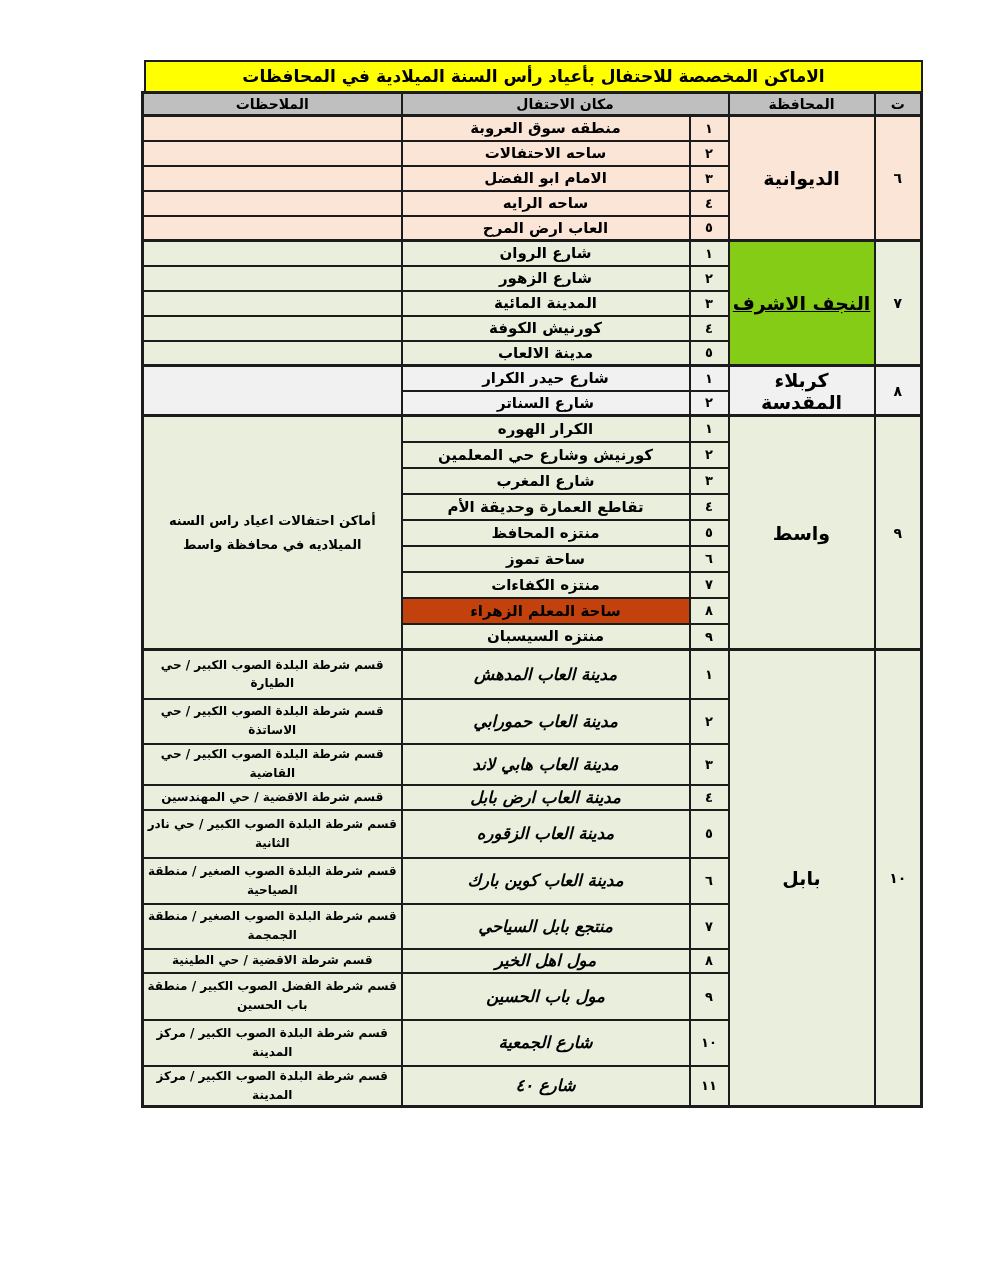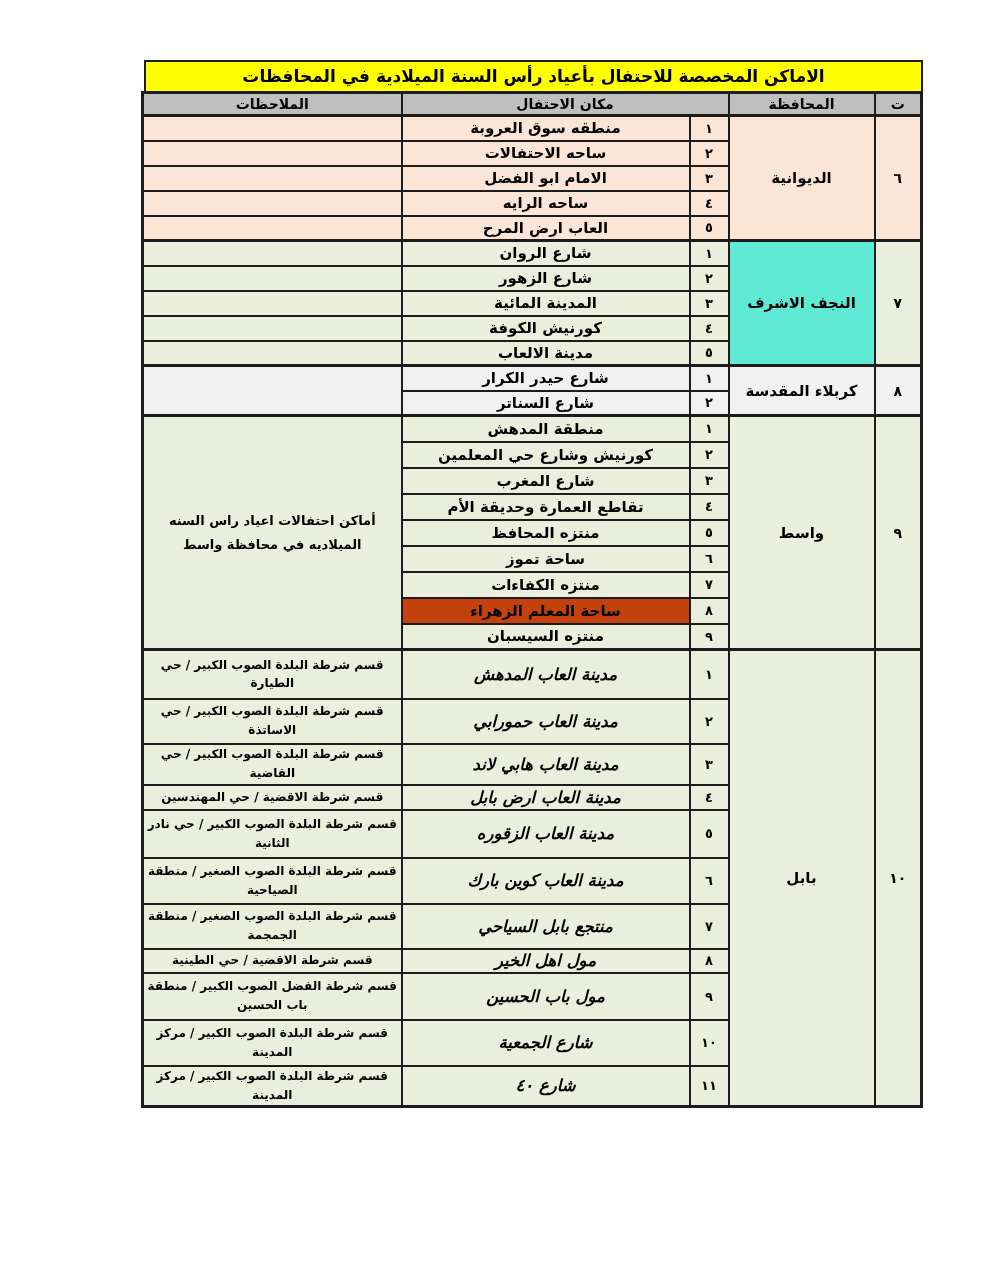--- a/index.html
+++ b/index.html
@@ -47,21 +47,21 @@
     overflow: hidden;
     box-sizing: border-box;
   }
   tr.sec-start td { border-top: 3px solid #1c1c1c; }
   td.th {
     background: #bfbfbf;
     font-size: 14px;
     height: 23px;
   }
   td.serial { font-size: 14px; }
-  td.gov    { font-size: 15px; }
+  td.gov    { font-size: 19px; }
   td.num    { font-size: 13px; }
   td.place  { font-size: 15px; }
   td.place-lg { font-size: 16.5px; font-style: italic; }
   td.note   { font-size: 12px; line-height: 1.55; }
   td.merged-note { font-size: 13px; line-height: 1.8; }
 </style>
 </head>
 <body>
 
 <div class="doc">
@@ -103,21 +103,21 @@
           <td class="place" style="background: rgb(251, 229, 214);">ساحه الرايه</td>
           <td class="note" style="background: rgb(251, 229, 214);"></td>
         </tr>
         <tr style="height: 25px;">
           <td class="num" style="background: rgb(251, 229, 214);">٥</td>
           <td class="place" style="background: rgb(251, 229, 214);">العاب ارض المرح</td>
           <td class="note" style="background: rgb(251, 229, 214);"></td>
         </tr>
         <tr class="sec-start" style="height: 25px;">
           <td class="serial" rowspan="5" style="background: rgb(234, 239, 221);">٧</td>
-          <td class="gov" rowspan="5" style="background: #5eead4;">النجف الاشرف</td>
+          <td class="gov" rowspan="5" style="background: #84cc16; text-decoration: underline;">النجف الاشرف</td>
           <td class="num" style="background: rgb(234, 239, 221);">١</td>
           <td class="place" style="background: rgb(234, 239, 221);">شارع الروان</td>
           <td class="note" style="background: rgb(234, 239, 221);"></td>
         </tr>
         <tr style="height: 25px;">
           <td class="num" style="background: rgb(234, 239, 221);">٢</td>
           <td class="place" style="background: rgb(234, 239, 221);">شارع الزهور</td>
           <td class="note" style="background: rgb(234, 239, 221);"></td>
         </tr>
         <tr style="height: 25px;">
@@ -143,21 +143,21 @@
           <td class="merged-note" rowspan="2" style="background: rgb(241, 241, 241);"></td>
         </tr>
         <tr style="height: 25px;">
           <td class="num" style="background: rgb(241, 241, 241);">٢</td>
           <td class="place" style="background: rgb(241, 241, 241);">شارع السناتر</td>
         </tr>
         <tr class="sec-start" style="height: 26px;">
           <td class="serial" rowspan="9" style="background: rgb(234, 239, 221);">٩</td>
           <td class="gov" rowspan="9" style="background: rgb(234, 239, 221);">واسط</td>
           <td class="num" style="background: rgb(234, 239, 221);">١</td>
-          <td class="place" style="background: rgb(234, 239, 221);">منطقة المدهش</td>
+          <td class="place" style="background: rgb(234, 239, 221);">الكرار الهوره</td>
           <td class="merged-note" rowspan="9" style="background: rgb(234, 239, 221);">أماكن احتفالات اعياد راس السنه الميلاديه في محافظة واسط</td>
         </tr>
         <tr style="height: 26px;">
           <td class="num" style="background: rgb(234, 239, 221);">٢</td>
           <td class="place" style="background: rgb(234, 239, 221);">كورنيش وشارع حي المعلمين</td>
         </tr>
         <tr style="height: 26px;">
           <td class="num" style="background: rgb(234, 239, 221);">٣</td>
           <td class="place" style="background: rgb(234, 239, 221);">شارع المغرب</td>
         </tr>

